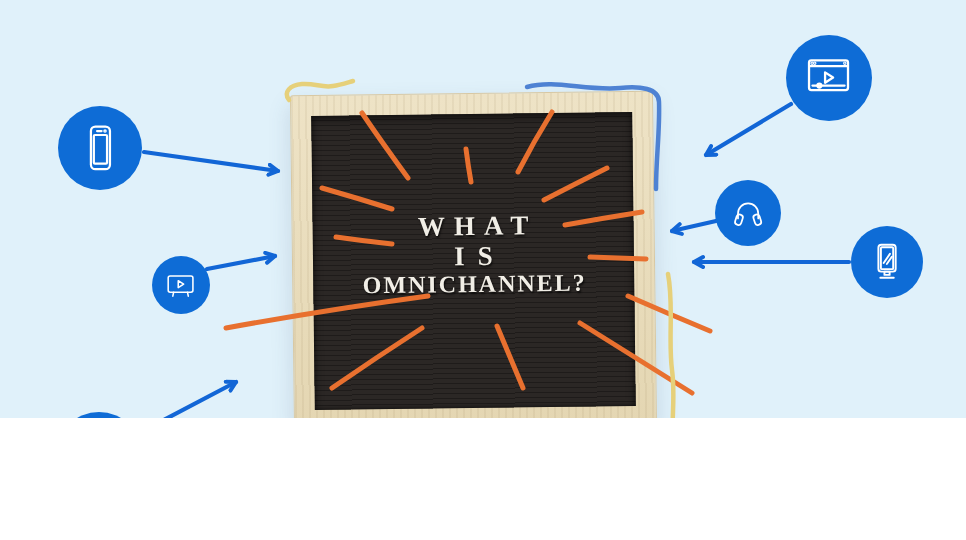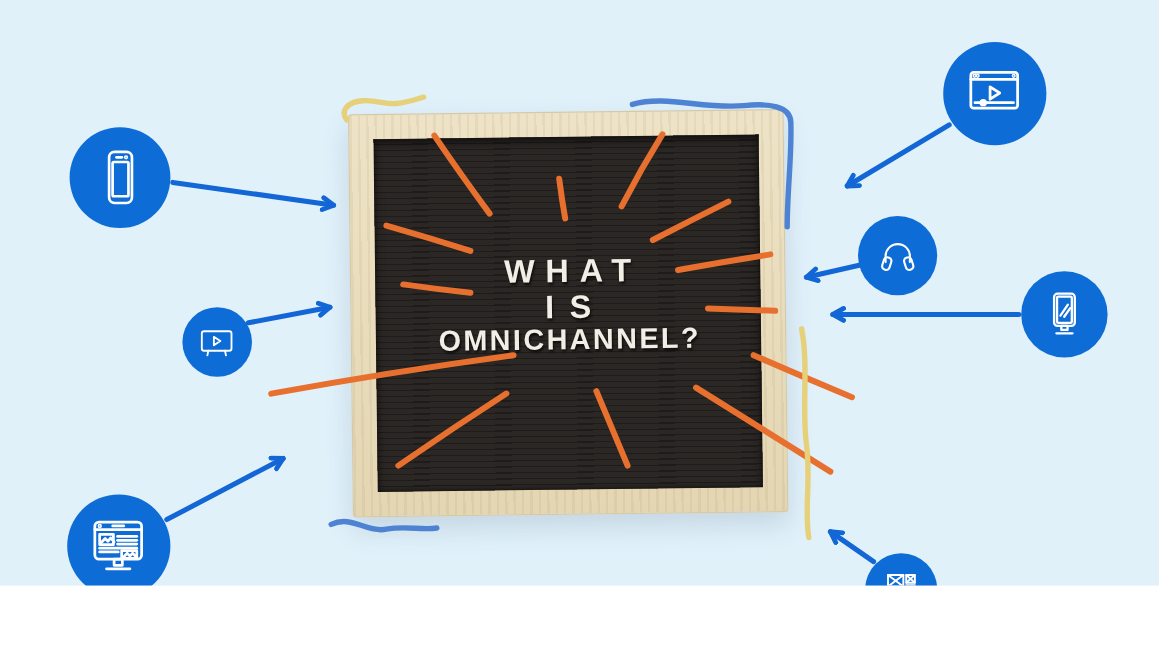--- a/index.html
+++ b/index.html
@@ -11,24 +11,24 @@
     --squiggle-yellow:#e6d07a;
     --wood:#e9dcbd;
     --wood-dark:#d8c8a3;
     --felt:#2b2725;
     --felt-groove:#1e1b1a;
     --letter-white:#f1eee6;
   }
   html,body{margin:0;padding:0;}
   .canvas{
     position:relative;
-    width:966px;height:488px;
+    width:966px;height:418px;
     background:var(--bg);
     overflow:hidden;
-    font-family:Liberation Sans, sans-serif;
+    font-family:Liberation Serif, serif;
   }
   
   .board{
     position:absolute;left:292px;top:93px;width:363px;height:336px;
     transform:rotate(-0.7deg);
     background:
       repeating-linear-gradient(90deg, rgba(150,128,88,.10) 0 2px, rgba(0,0,0,0) 2px 7px),
       linear-gradient(180deg,#eee3c6,#e4d6b2);
     border:1px solid var(--wood-dark);
     border-radius:3px;

